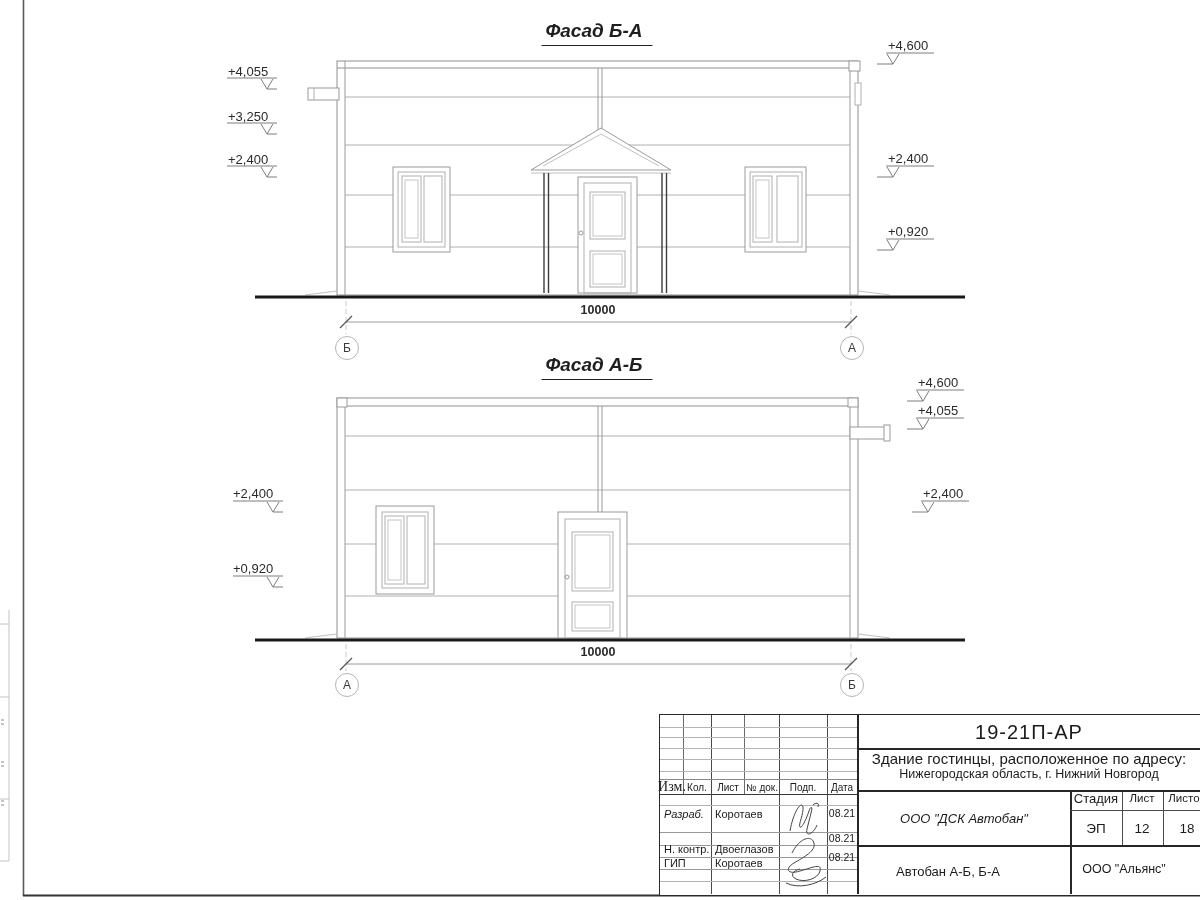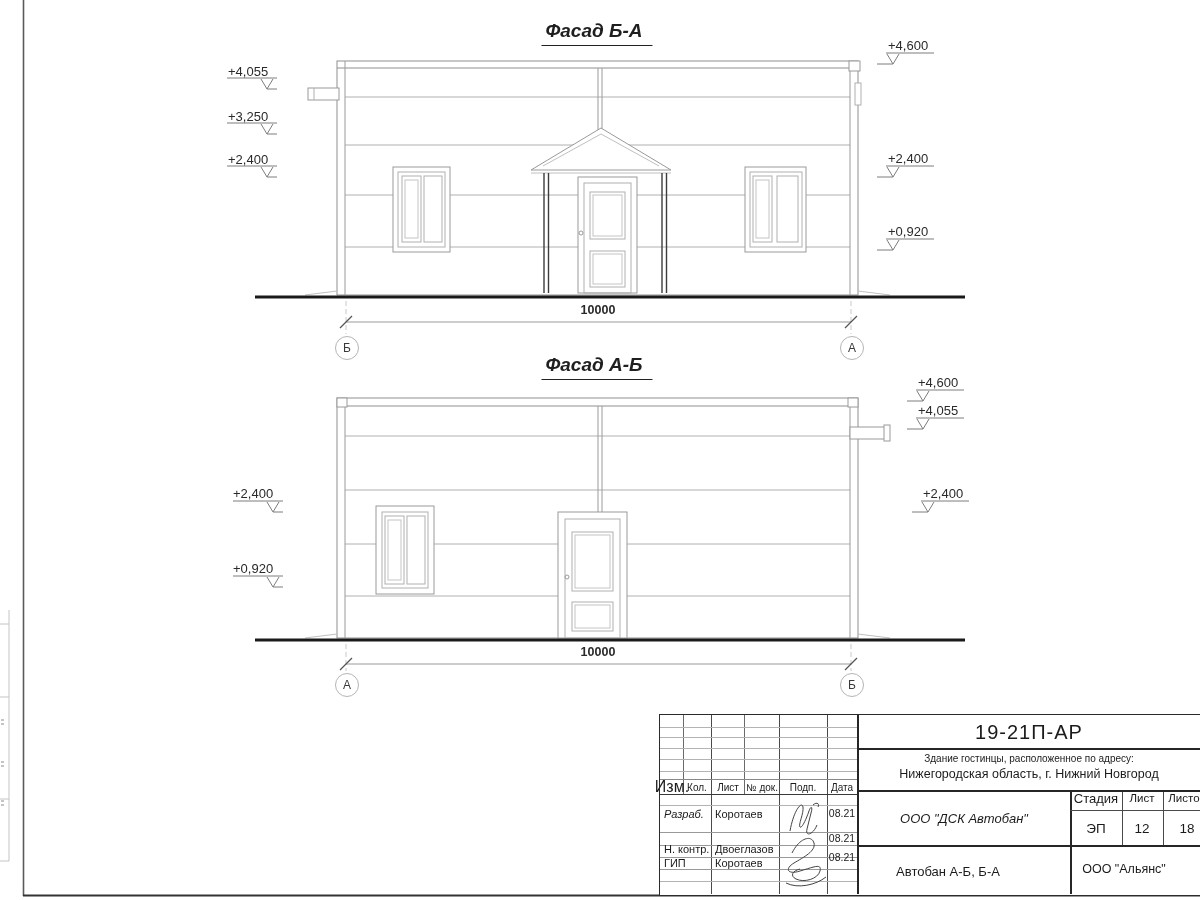--- a/index.html
+++ b/index.html
@@ -174,21 +174,21 @@
     <div class="tb-h" style="left:0;top:130px;width:197px;height:1px;background:#999;"></div>
     <div class="tb-h" style="left:0;top:142px;width:197px;height:1px;background:#999;"></div>
     <div class="tb-h" style="left:0;top:154px;width:197px;height:1px;background:#999;"></div>
     <div class="tb-h" style="left:0;top:166px;width:197px;height:1px;background:#b3b3b3;"></div>
 
     <div class="tb-h" style="left:197px;top:33px;width:350px;height:1.5px;background:#262626;"></div>
     <div class="tb-h" style="left:197px;top:75px;width:350px;height:1.5px;background:#262626;"></div>
     <div class="tb-h" style="left:410px;top:95px;width:137px;height:1px;background:#4a4a4a;"></div>
     <div class="tb-h" style="left:197px;top:130px;width:350px;height:1.5px;background:#262626;"></div>
 
-    <span class="tbt c" style="left:12px;top:72px;font-size:16px;">Изм.</span>
+    <span class="tbt c" style="left:12px;top:72px;font-size:14px;font-family:Liberation Serif, serif;">Изм.</span>
     <span class="tbt c" style="left:37px;top:72px;font-size:10px;">Кол.</span>
     <span class="tbt c" style="left:68px;top:72px;font-size:10px;">Лист</span>
     <span class="tbt c" style="left:102px;top:72px;font-size:10px;">№ док.</span>
     <span class="tbt c" style="left:143px;top:72px;font-size:10px;">Подп.</span>
     <span class="tbt c" style="left:182px;top:72px;font-size:10px;">Дата</span>
 
     <span class="tbt" style="left:4px;top:93px;font-size:11px;font-style:italic;">Разраб.</span>
     <span class="tbt" style="left:55px;top:93px;font-size:11px;">Коротаев</span>
     <span class="tbt c" style="left:182px;top:98px;font-size:10.5px;">08.21</span>
     <span class="tbt" style="left:4px;top:128px;font-size:11px;">Н. контр.</span>
@@ -199,21 +199,21 @@
     <span class="tbt c" style="left:182px;top:142px;font-size:10.5px;">08.21</span>
 
     <svg class="sig" style="left:120px;top:80px;" width="48" height="46" viewBox="0 0 48 46">
       <path d="M10 36 C14 14 22 6 23 12 C24 18 18 30 20 32 C22 34 27 22 29 16 C31 10 33 12 31 18 L27 34 C25 42 33 40 37 30 M33 10 C36 7 40 8 38 12" fill="none" stroke="#444" stroke-width="1"></path>
     </svg>
     <svg class="sig" style="left:118px;top:118px;" width="54" height="60" viewBox="0 0 54 60">
       <path d="M14 20 C22 4 34 2 36 10 C38 18 26 24 16 30 C6 36 10 42 22 38 C36 34 44 30 42 38 C40 46 26 50 18 46 C12 43 14 38 22 36 M8 50 C20 56 38 52 48 44" fill="none" stroke="#444" stroke-width="1"></path>
     </svg>
 
     <span class="tbt c" style="left:369px;top:17px;font-size:20px;letter-spacing:1px;">19-21П-АР</span>
-    <span class="tbt c" style="left:369px;top:43px;font-size:10px;">Здание гостинцы, расположенное по адресу:</span>
+    <span class="tbt c" style="left:369px;top:43px;font-size:15px;">Здание гостинцы, расположенное по адресу:</span>
     <span class="tbt c" style="left:369px;top:59px;font-size:12.5px;">Нижегородская область, г. Нижний Новгород</span>
     <span class="tbt c" style="left:304px;top:103px;font-size:13px;font-style:italic;">ООО "ДСК Автобан"</span>
     <span class="tbt c" style="left:436px;top:83px;font-size:13px;">Стадия</span>
     <span class="tbt c" style="left:482px;top:83px;font-size:11.5px;">Лист</span>
     <span class="tbt c" style="left:527px;top:83px;font-size:11.5px;">Листов</span>
     <span class="tbt c" style="left:436px;top:113px;font-size:13.5px;">ЭП</span>
     <span class="tbt c" style="left:482px;top:113px;font-size:13.5px;">12</span>
     <span class="tbt c" style="left:527px;top:113px;font-size:13.5px;">18</span>
     <span class="tbt c" style="left:288px;top:156px;font-size:13px;">Автобан А-Б, Б-А</span>
     <span class="tbt c" style="left:464px;top:154px;font-size:12.5px;">ООО "Альянс"</span>

